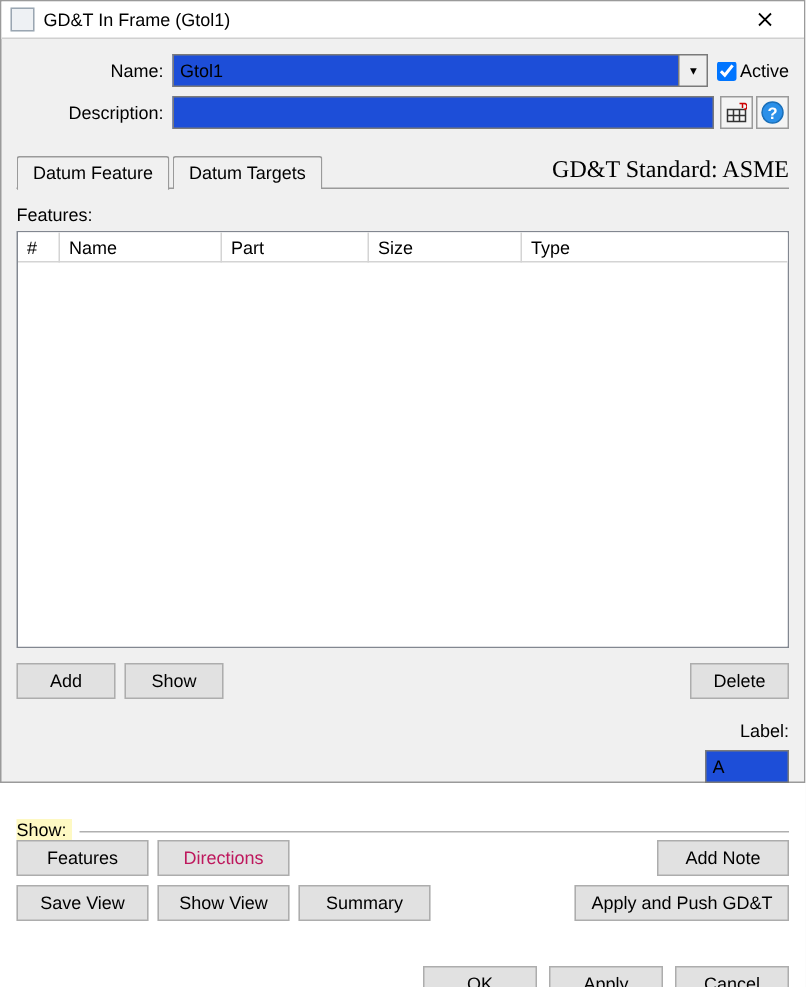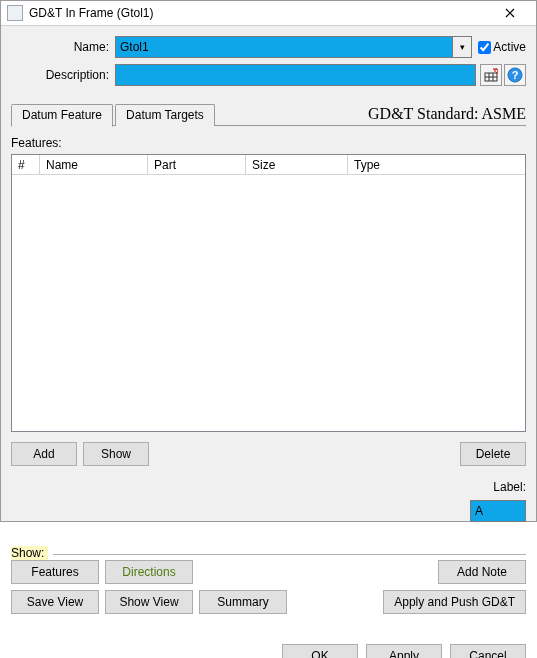--- a/index.html
+++ b/index.html
@@ -64,21 +64,21 @@
     align-items: center;
     margin-bottom: 6px;
   }
   .form-row .lbl {
     width: 98px;
     text-align: right;
     padding-right: 6px;
   }
   .text-input {
     border: 1px solid #7a7a7a;
-    background: #0ea5e9;
+    background: #1d4ed8;
     height: 20px;
     font: inherit;
     padding: 0 4px;
     box-sizing: border-box;
   }
   .combo {
     flex: 1;
     display: flex;
     align-items: stretch;
     height: 22px;
@@ -209,21 +209,21 @@
     border: 1px solid #adadad;
     background: #e1e1e1;
     font: inherit;
     padding: 0 10px;
     box-sizing: border-box;
     display: inline-flex;
     align-items: center;
     justify-content: center;
   }
   .btn.disabled {
-    color: #4d7c0f;
+    color: #be185d;
   }
   .feat-buttons {
     display: flex;
     gap: 6px;
     margin-top: 10px;
   }
   .feat-buttons .spacer { flex: 1; }
   .label-row {
     display: flex;
     align-items: flex-end;

